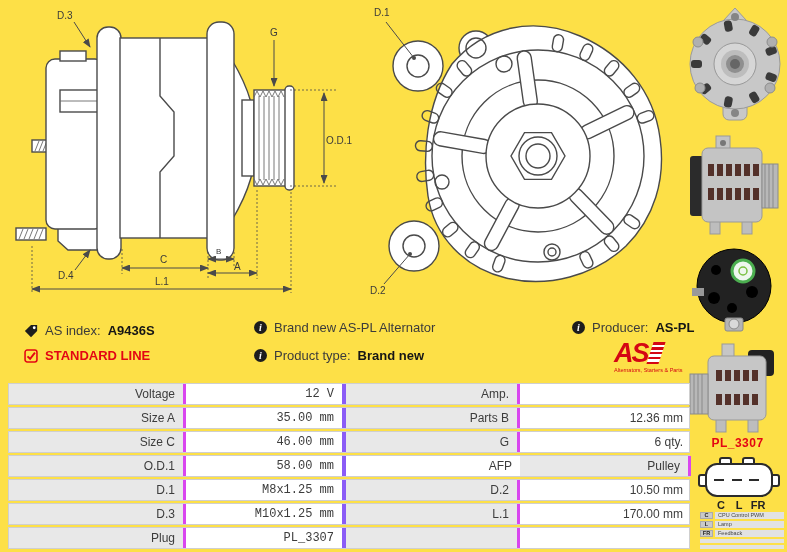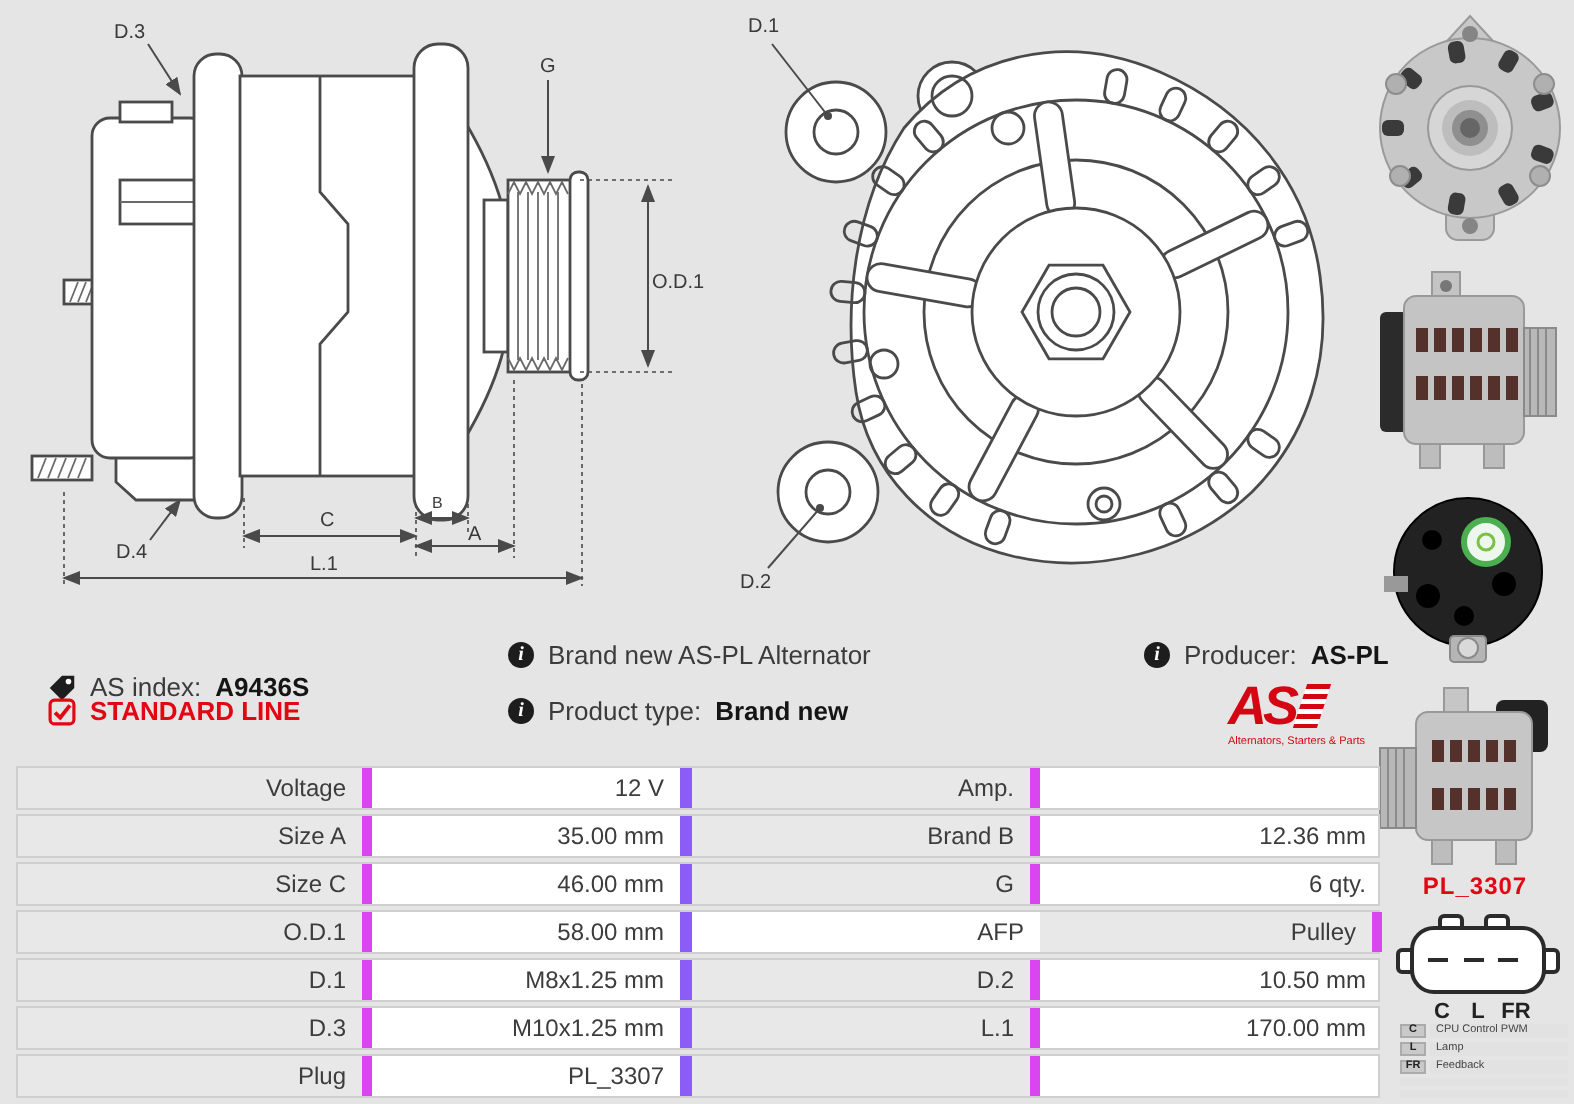--- a/index.html
+++ b/index.html
@@ -1,16 +1,16 @@
 <!DOCTYPE html>
 <html><head>
 <meta charset="utf-8">
 <style>
   html,body { margin:0; padding:0; background:#fff; }
-  .page { position:relative; width:787px; height:552px; background:#e5e5e5;
+  .page { position:relative; width:787px; height:552px; background:#fde047;
           font-family:"Liberation Sans", sans-serif; overflow:hidden; }
 
   
   .drawing { position:absolute; }
   .lnf  { fill:#fff; stroke:#4a4a4a; stroke-width:1.4; }
   .ln   { fill:none; stroke:#4a4a4a; stroke-width:1.4; }
   .thin { fill:none; stroke:#6a6a6a; stroke-width:0.9; }
   .dim  { stroke:#4a4a4a; stroke-width:1; fill:none; }
   .dot  { stroke:#4a4a4a; stroke-width:0.8; stroke-dasharray:2,2; fill:none; }
   .lbl  { font-family:"Liberation Sans",sans-serif; font-size:10px; fill:#3a3a3a; }
@@ -37,22 +37,22 @@
                 transform:skewX(-18deg);
                 background:repeating-linear-gradient(to bottom,#d40613 0 2.5px,#fff 2.5px 5px); }
   .as-sub { font-size:5.5px; color:#d40613; margin-top:1px; white-space:nowrap; }
 
   
   .spec-table { position:absolute; left:8px; top:383px; width:682px; }
   .trow { display:grid; grid-template-columns:177px 160px 174px 171px; height:22px;
           margin-bottom:2px; border:1px solid #cfcfcf; box-sizing:border-box; background:#fff; }
   .tcell { box-sizing:border-box; line-height:20px; font-size:12px; color:#3c3c3c;
            text-align:right; padding-right:8px; overflow:hidden; }
-  .tlabel { background:#e8e8e8; border-right:5px solid #d946ef; }
-  .tcell:nth-child(2) { border-right:6px solid #8b5cf6; }
+  .tlabel { background:#e8e8e8; border-right:3px solid #d946ef; }
+  .tcell:nth-child(2) { border-right:4px solid #8b5cf6;font-family:Liberation Mono, monospace; }
 
   
   .plug-title { position:absolute; left:688px; top:436px; width:99px; text-align:center;
                 font-size:12px; font-weight:bold; color:#e30613; letter-spacing:0.5px; }
   .plug-svg { position:absolute; left:696px; top:450px; }
   .pin-lbl { font-family:"Liberation Sans",sans-serif; font-size:11px; font-weight:bold; fill:#222; }
   .plug-legend { position:absolute; left:700px; top:512px; width:84px; }
   .lg-row { display:flex; gap:2px; margin-bottom:2px; }
   .lg-key { width:13px; height:7px; background:#c9c9c9; border:1px solid #ababab;
             box-sizing:border-box; font-size:5.5px; font-weight:bold; text-align:center;
@@ -281,21 +281,21 @@
           <rect x="39" y="56" width="6" height="11"></rect>
         <rect x="48" y="56" width="6" height="11"></rect>
           <rect x="57" y="56" width="6" height="11"></rect>
         <rect x="66" y="56" width="6" height="11"></rect>
       </g>
       <rect x="4" y="36" width="18" height="40" fill="#b8b8b8" stroke="#8a8a8a"></rect>
       <path d="M8,36 v40 M12,36 v40 M16,36 v40" stroke="#8a8a8a" fill="none"></path>
     </svg>
   </div>
 
-  <div class="info-item" style="left:24px; top:336px;">
+  <div class="info-item" style="left:24px; top:323px;">
     <svg width="14" height="14" viewBox="0 0 16 16">
       <path d="M1,8 L8,1 H15 V8 L8,15 Z" fill="#1d1d1d"></path>
         <circle cx="11.7" cy="4.3" r="1.6" fill="#fff"></circle>
     </svg>
     <span>AS index:</span>
     <b>A9436S</b>
   </div>
 
   <div class="info-item" style="left:254px; top:320px;">
     <span class="ic-info">i</span>
@@ -332,21 +332,21 @@
 
   <div class="spec-table">
     <div class="trow">
       <div class="tcell tlabel">Voltage</div>
       <div class="tcell tvalue">12 V</div>
       <div class="tcell tlabel">Amp.</div>
     </div>
     <div class="trow">
       <div class="tcell tlabel">Size A</div>
       <div class="tcell tvalue">35.00 mm</div>
-      <div class="tcell tlabel">Brand B</div>
+      <div class="tcell tlabel">Parts B</div>
       <div class="tcell tvalue">12.36 mm</div>
     </div>
     <div class="trow">
       <div class="tcell tlabel">Size C</div>
       <div class="tcell tvalue">46.00 mm</div>
       <div class="tcell tlabel">G</div>
       <div class="tcell tvalue">6 qty.</div>
     </div>
     <div class="trow">
       <div class="tcell tlabel">O.D.1</div>

